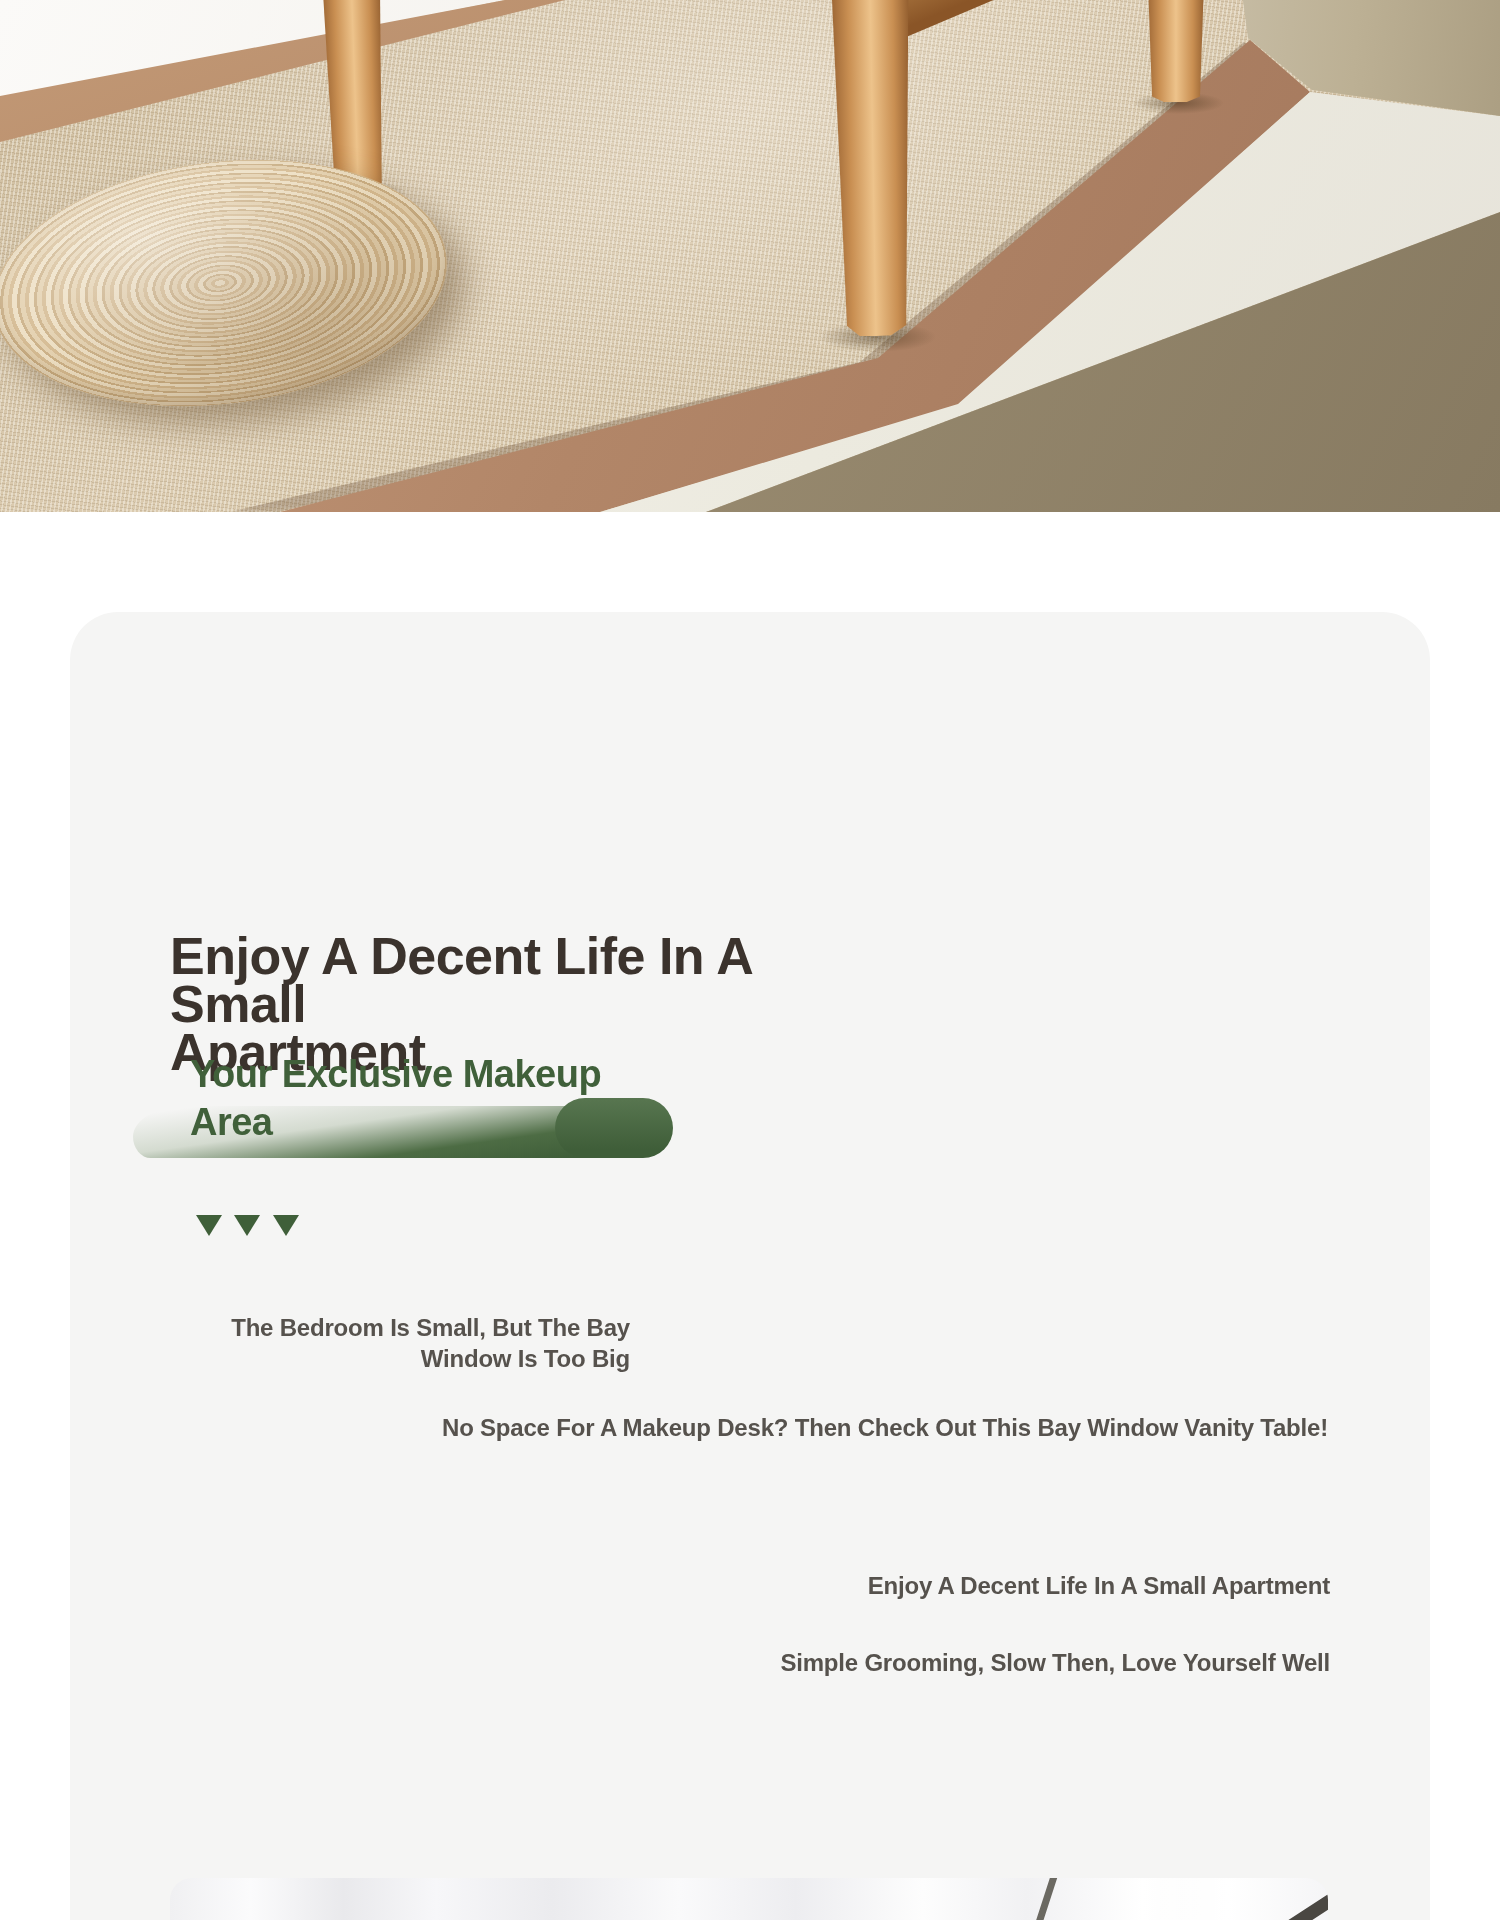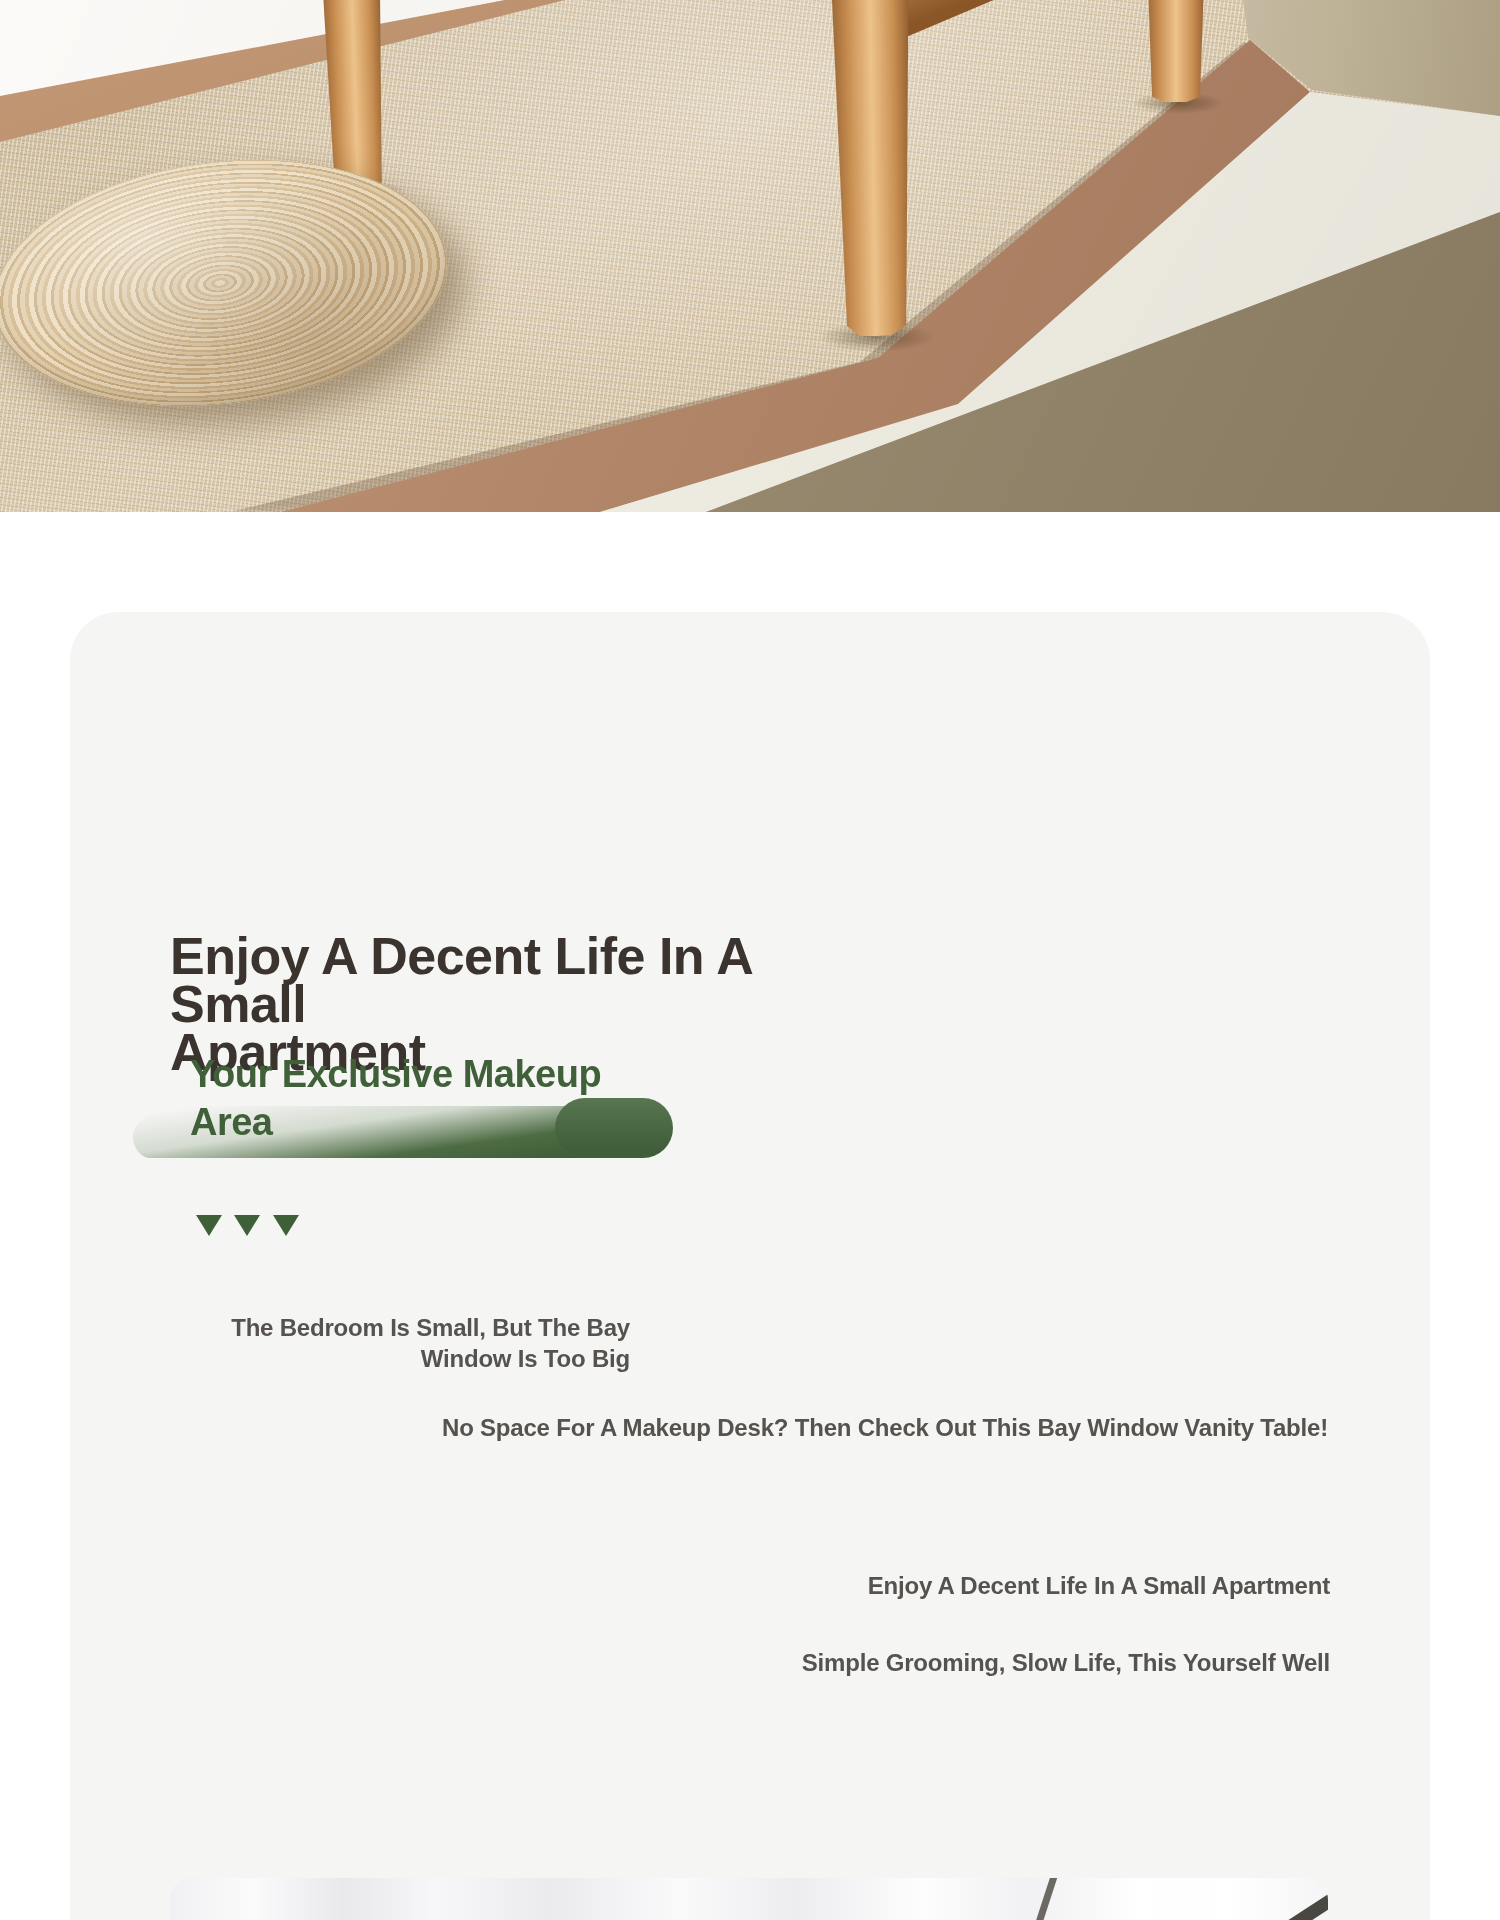--- a/index.html
+++ b/index.html
@@ -137,21 +137,21 @@
     <div class="tris">
       <span class="tri"></span>
       <span class="tri"></span>
       <span class="tri"></span>
     </div>
 
     <div class="txt body-p p1">The Bedroom Is Small, But The Bay
 Window Is Too Big</div>
     <div class="txt body-p p2">No Space For A Makeup Desk? Then Check Out This Bay Window Vanity Table!</div>
     <div class="txt body-p p4">Enjoy A Decent Life In A Small Apartment</div>
-    <div class="txt body-p p5">Simple Grooming, Slow Life, This Yourself Well</div>
+    <div class="txt body-p p5">Simple Grooming, Slow Then, Love Yourself Well</div>
 
     <div class="bphoto">
       <div class="bp-bright"></div>
       <div class="bp-stem"></div>
       <div class="bp-frame"></div>
     </div>
 
   </div>
 </div>
 

